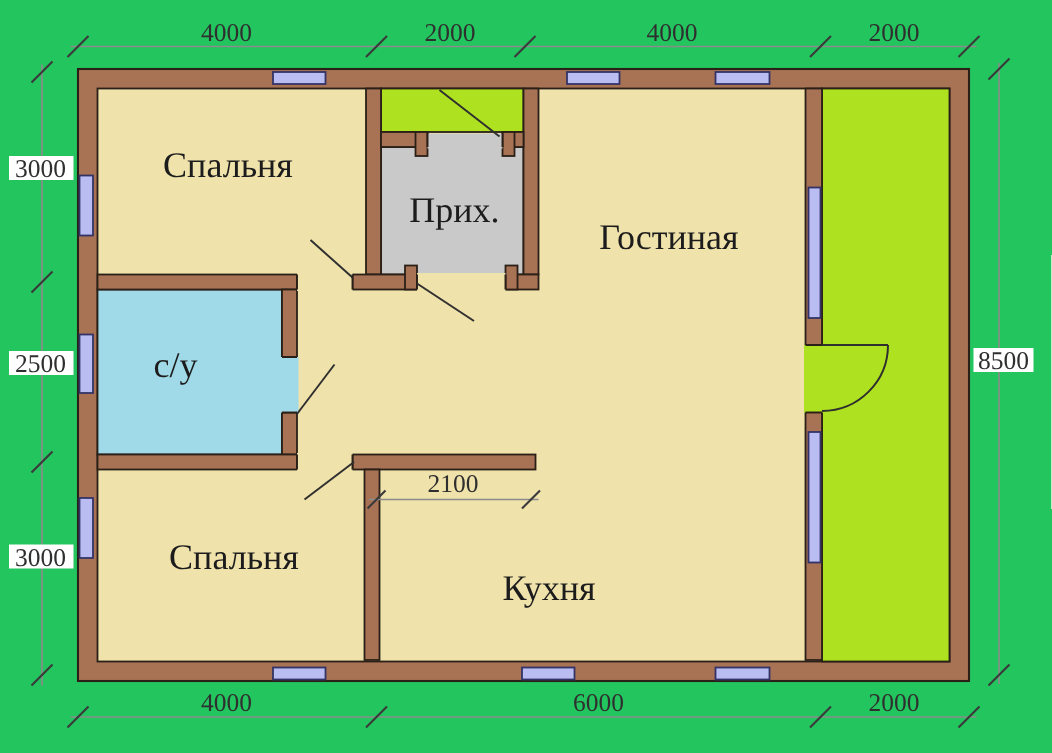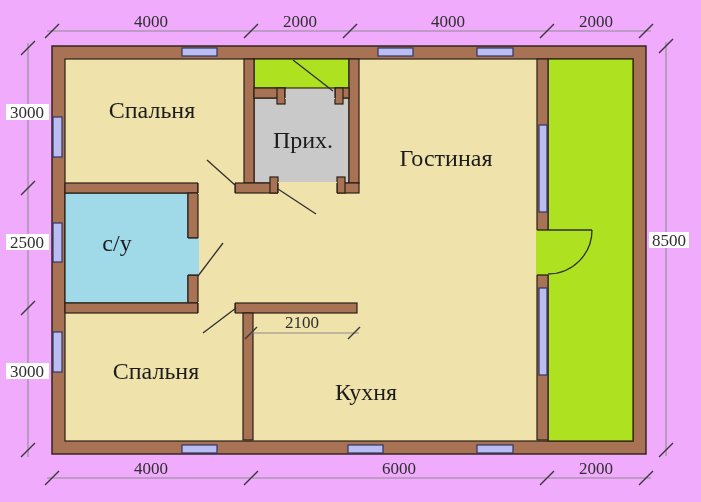--- a/index.html
+++ b/index.html
@@ -1,16 +1,16 @@
 <!DOCTYPE html>
 <html><head>
 <meta charset="utf-8">
 <style>
   html,body{margin:0;padding:0;background:#ffffff;}
-  .stage{width:701px;height:502px;position:relative;background:#f0abfc;overflow:hidden;}
+  .stage{width:701px;height:502px;position:relative;background:#22c55e;overflow:hidden;}
   svg{display:block;}
   text{font-family:"Liberation Serif","DejaVu Serif",serif;fill:#1f1f1f;}
   .dim-label{font-size:17px;fill:#2f2f2f;}
   .room-label{font-size:24px;fill:#1c1c1c;}
 </style>
 </head>
 <body>
 
 <div class="stage">
 <svg width="701" height="502" viewBox="0 0 701 502">

